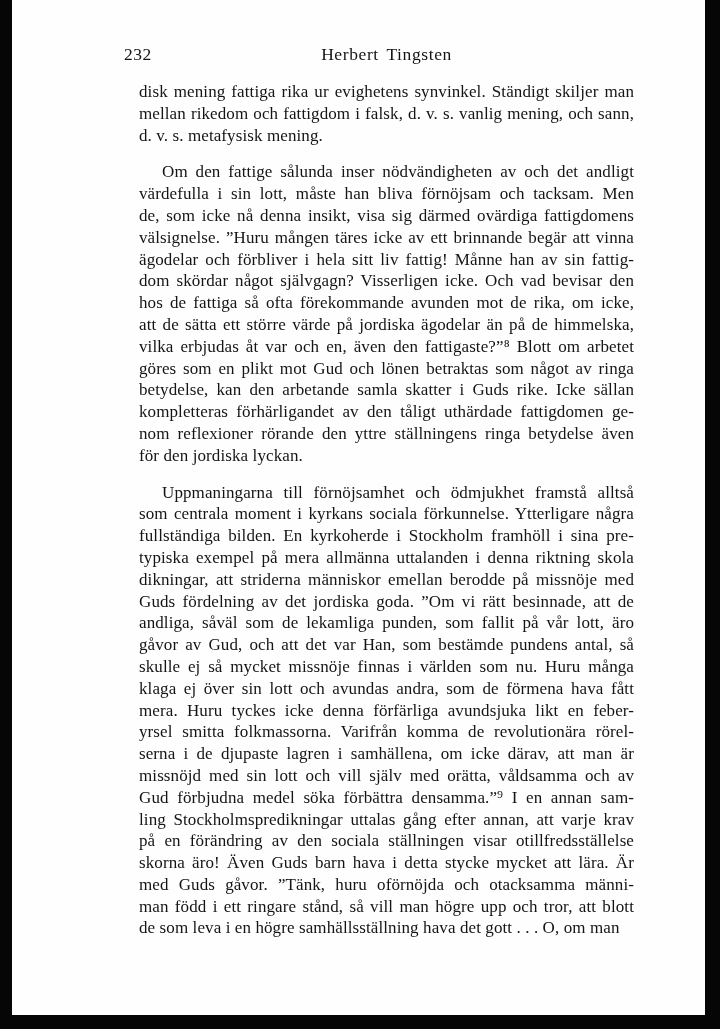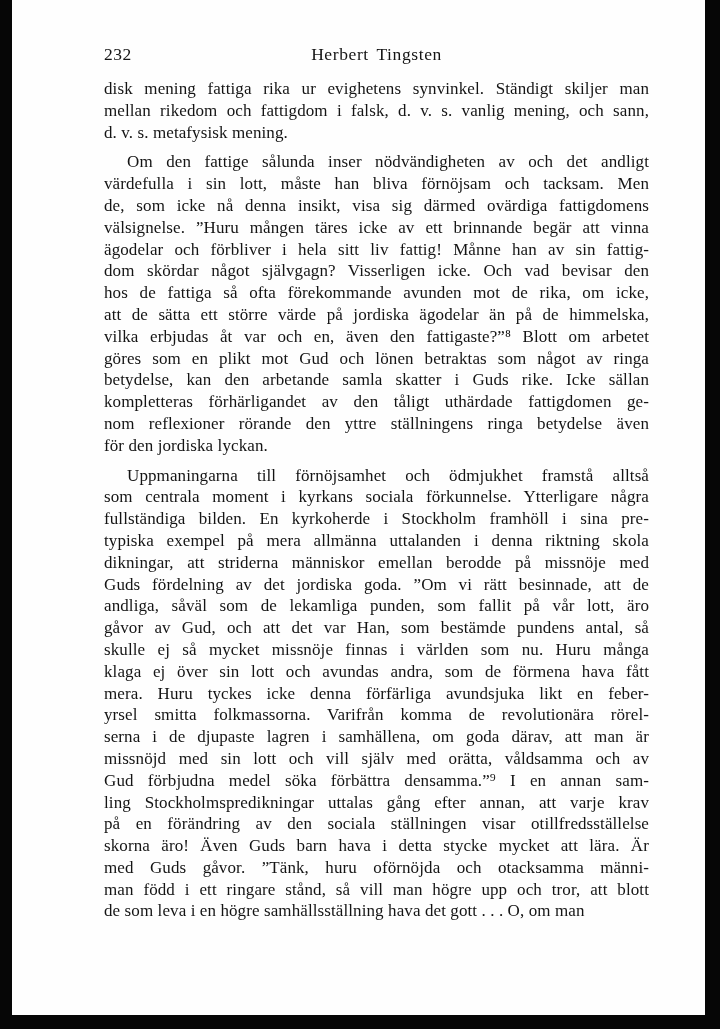--- a/index.html
+++ b/index.html
@@ -18,20 +18,21 @@
     font-family: "Liberation Serif", "DejaVu Serif", serif;
   }
   .page {
     position: absolute;
     left: 12px;
     top: 0;
     right: 15px;
     bottom: 14px;
     background: #fefefe;
     color: #141414;
+    padding-left: 20px;
   }
   .header {
     position: relative;
     margin: 44px 56px 0 92px;
     height: 22px;
     font-size: 17.5px;
   }
   .page-number {
     position: absolute;
     left: 0;
@@ -45,21 +46,21 @@
     top: 0;
     text-align: center;
     letter-spacing: 0.6px;
     word-spacing: 3px;
   }
   .body-text {
     margin: 12px 56px 0 92px;
     font-size: 17px;
     line-height: 21.8px;
   }
-  .paragraph { margin: 0; }
+  .paragraph { margin: 15px; }
   .paragraph + .paragraph { margin-top: 8px; }
   .line {
     text-align: justify;
     text-align-last: justify;
     white-space: normal;
     letter-spacing: 0.1px;
   }
   .line.last {
     text-align-last: left;
     font-family: Liberation Serif, serif;
@@ -110,21 +111,21 @@
         <div class="line">fullständiga bilden. En kyrkoherde i Stockholm framhöll i sina pre-</div>
         <div class="line">typiska exempel på mera allmänna uttalanden i denna riktning skola</div>
         <div class="line">dikningar, att striderna människor emellan berodde på missnöje med</div>
         <div class="line">Guds fördelning av det jordiska goda. ”Om vi rätt besinnade, att de</div>
         <div class="line">andliga, såväl som de lekamliga punden, som fallit på vår lott, äro</div>
         <div class="line">gåvor av Gud, och att det var Han, som bestämde pundens antal, så</div>
         <div class="line">skulle ej så mycket missnöje finnas i världen som nu. Huru många</div>
         <div class="line">klaga ej över sin lott och avundas andra, som de förmena hava fått</div>
         <div class="line">mera. Huru tyckes icke denna förfärliga avundsjuka likt en feber-</div>
         <div class="line">yrsel smitta folkmassorna. Varifrån komma de revolutionära rörel-</div>
-        <div class="line">serna i de djupaste lagren i samhällena, om goda därav, att man är</div>
+        <div class="line">serna i de djupaste lagren i samhällena, om icke därav, att man är</div>
         <div class="line">missnöjd med sin lott och vill själv med orätta, våldsamma och av</div>
         <div class="line">Gud förbjudna medel söka förbättra densamma.”⁹  I en annan sam-</div>
         <div class="line">ling Stockholmspredikningar uttalas gång efter annan, att varje krav</div>
         <div class="line">på en förändring av den sociala ställningen visar otillfredsställelse</div>
         <div class="line">skorna äro! Även Guds barn hava i detta stycke mycket att lära. Är</div>
         <div class="line">med Guds gåvor.  ”Tänk, huru oförnöjda och otacksamma männi-</div>
         <div class="line">man född i ett ringare stånd, så vill man högre upp och tror, att blott</div>
         <div class="line last">de som leva i en högre samhällsställning hava det gott . . .  O, om man</div>
       </div>
 

